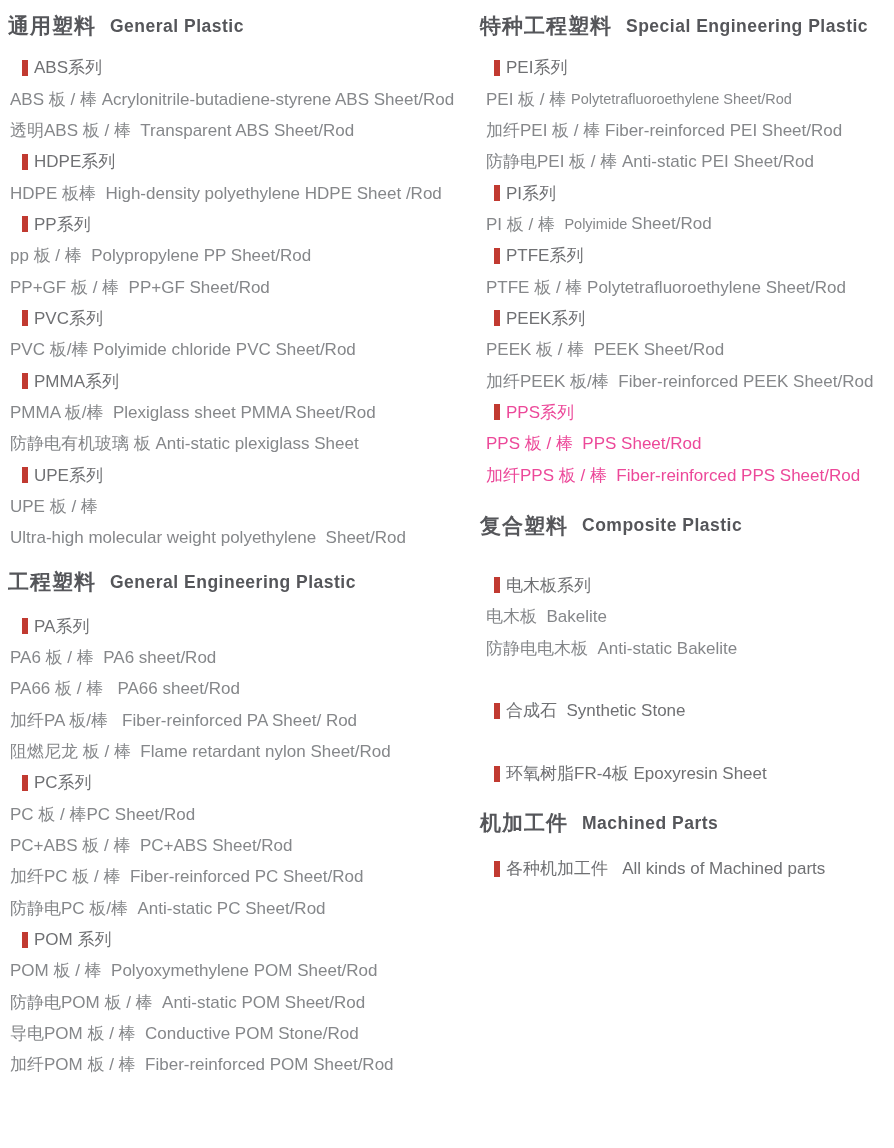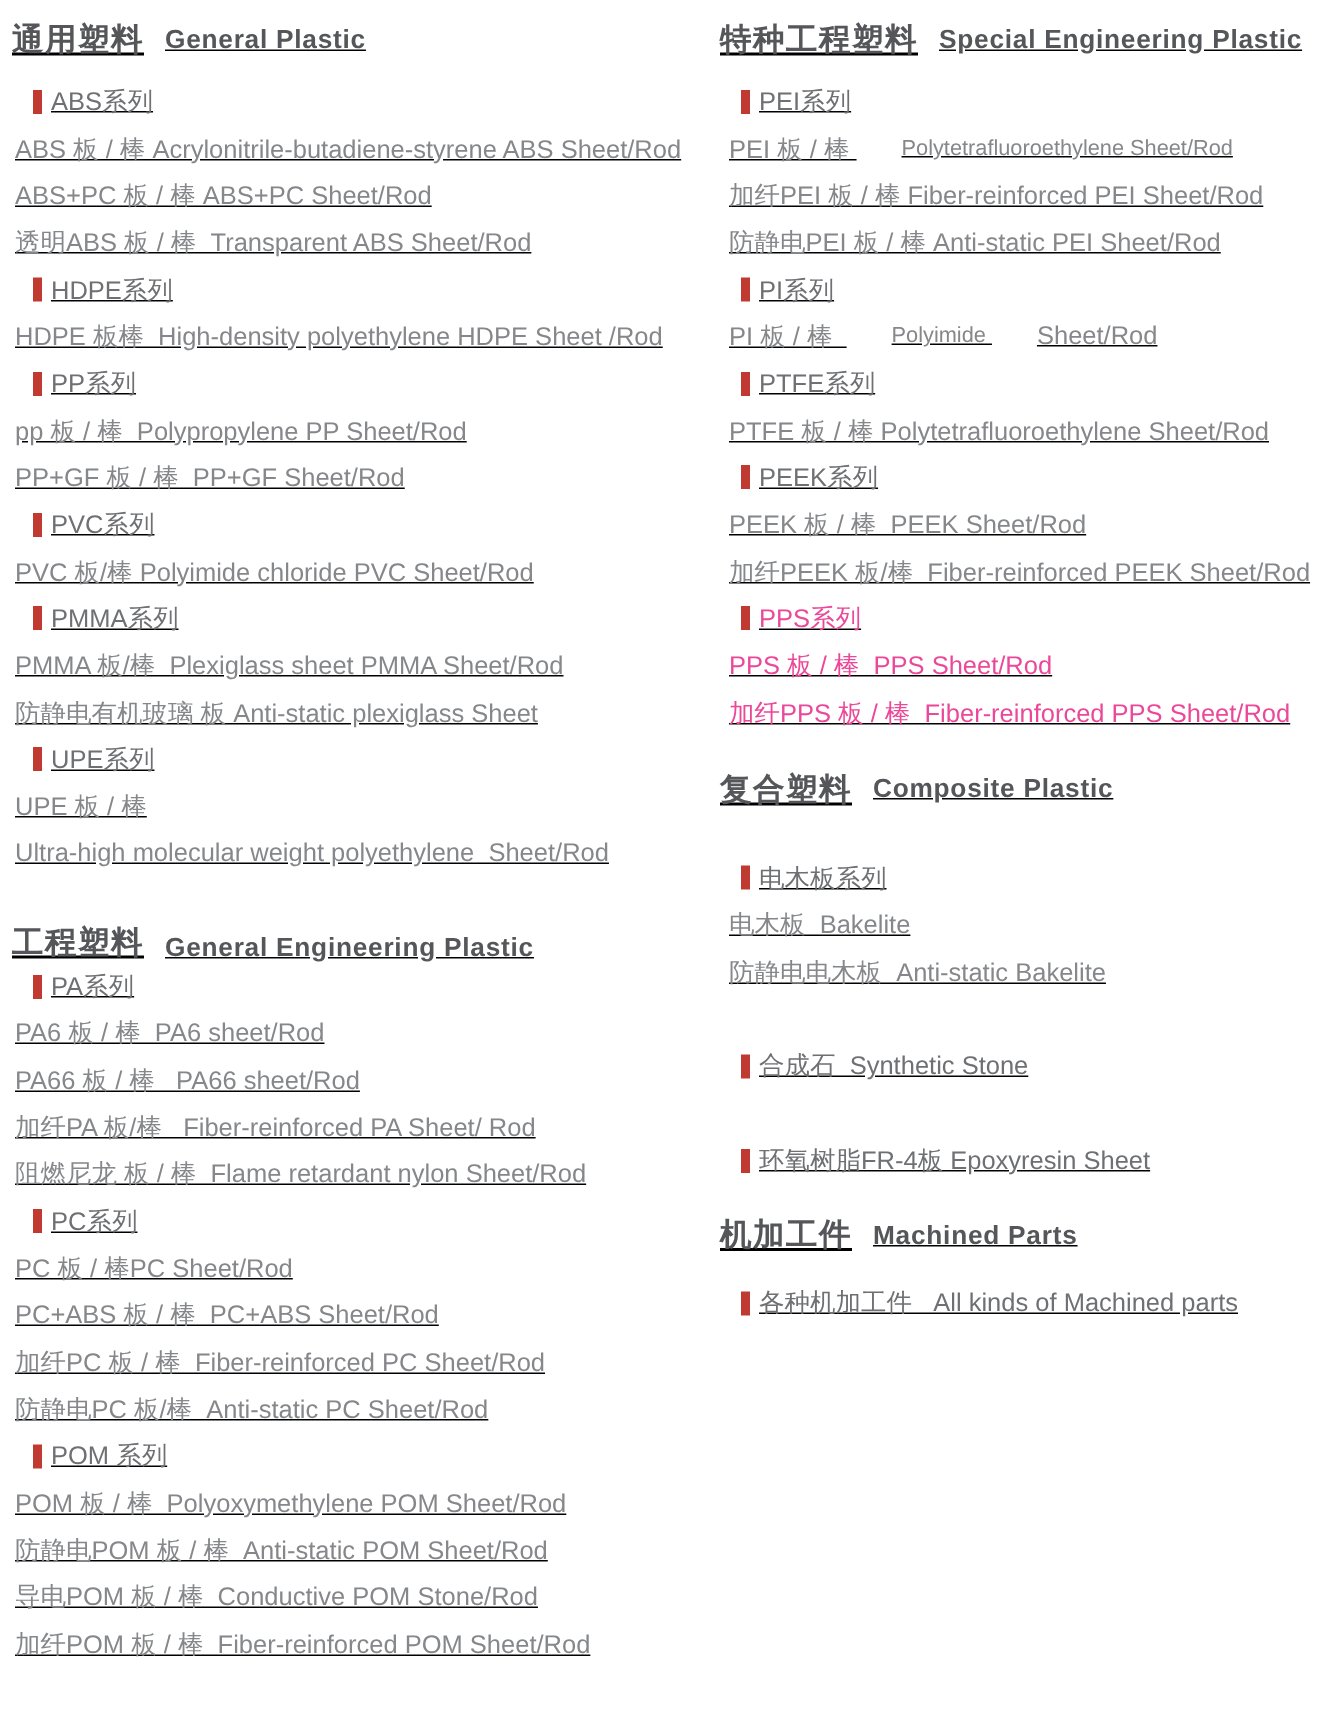--- a/index.html
+++ b/index.html
@@ -1,45 +1,44 @@
 <!DOCTYPE html>
 <html><head>
 <meta charset="utf-8">
 <style>
   html,body{margin:0;padding:0;}
   body{
     width:894px;height:1148px;background:#ffffff;position:relative;overflow:hidden;
     font-family:"Liberation Sans","DejaVu Sans",sans-serif;
   }
-  .col{position:absolute;top:0;text-decoration:underline;}
+  .col{position:absolute;top:0;}
   #col0{left:8px;width:468px;}
   #col1{left:480px;width:414px;}
   .row{height:31.35px;display:flex;align-items:center;white-space:pre;}
   .row.item{color:#85878a;font-size:17px;padding-left:2px;}
-  #col1 .row.item{padding-left:6px;gap:30px;}
+  #col1 .row.item{padding-left:6px;}
   .row.series{color:#6f7073;font-size:17px;padding-left:14px;}
   .row.muted{color:#ec4899;}
   .bar{width:6px;height:16px;background:#c13a31;margin-right:6px;flex:none;}
   .sm{font-size:14.5px;}
   .hdr{display:flex;align-items:center;white-space:pre;}
   .hzh{font-size:21px;font-weight:bold;color:#55565a;letter-spacing:1px;}
   .hen{font-size:17.5px;font-weight:bold;color:#55565a;margin-left:14px;letter-spacing:.5px;}
   .v-top{height:52px;}
-  .v-mid{height:57px;align-items:flex-end;}
+  .v-mid{height:57px;}
   .v-comp{height:79px;padding-bottom:9px;box-sizing:border-box;}
   .v-mach{height:64px;padding-top:4px;box-sizing:border-box;}
 </style>
 </head>
 <body>
 
 <div class="col" id="col0">
     <div class="hdr v-top"><span class="hzh">通用塑料</span><span class="hen">General Plastic</span></div>
     <div class="row series"><span class="bar"></span><span>ABS系列</span></div>
     <div class="row item"><span>ABS 板 / 棒 Acrylonitrile-butadiene-styrene ABS Sheet/Rod</span></div>
-    <div class="row item"><span>ABS+PC 板 / 棒 ABS+PC Sheet/Rod</span></div>
     <div class="row item"><span>透明ABS 板 / 棒  Transparent ABS Sheet/Rod</span></div>
     <div class="row series"><span class="bar"></span><span>HDPE系列</span></div>
     <div class="row item"><span>HDPE 板棒  High-density polyethylene HDPE Sheet /Rod</span></div>
     <div class="row series"><span class="bar"></span><span>PP系列</span></div>
     <div class="row item"><span>pp 板 / 棒  Polypropylene PP Sheet/Rod</span></div>
     <div class="row item"><span>PP+GF 板 / 棒  PP+GF Sheet/Rod</span></div>
     <div class="row series"><span class="bar"></span><span>PVC系列</span></div>
     <div class="row item"><span>PVC 板/棒 Polyimide chloride PVC Sheet/Rod</span></div>
     <div class="row series"><span class="bar"></span><span>PMMA系列</span></div>
     <div class="row item"><span>PMMA 板/棒  Plexiglass sheet PMMA Sheet/Rod</span></div>

